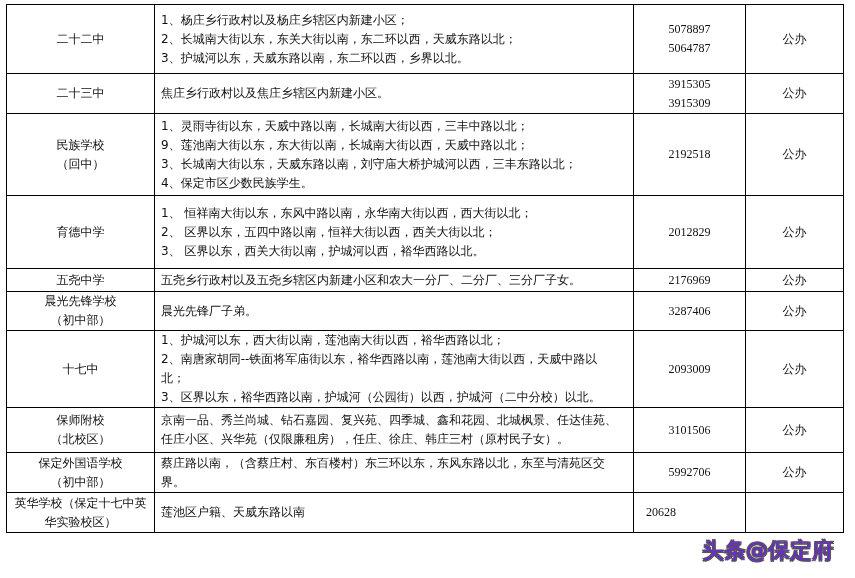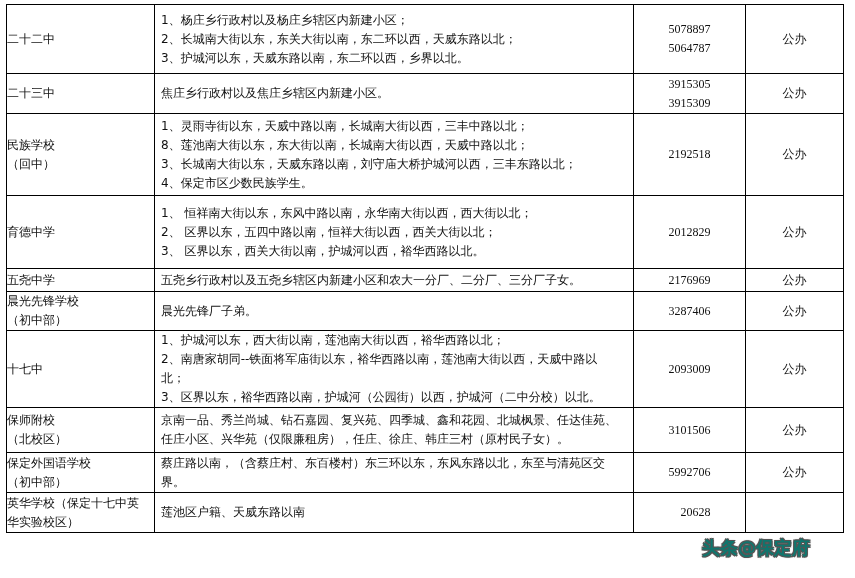--- a/index.html
+++ b/index.html
@@ -25,21 +25,21 @@
     }
     table.school-table td {
       border: 1.5px solid #000000;
       padding: 0;
       font-size: 12px;
       line-height: 19px;
       vertical-align: middle;
       overflow: hidden;
     }
     td.name-cell {
-      text-align: left;
+      text-align: center;
       width: 148px;
     }
     td.area-cell {
       text-align: left;
       width: 479px;
       padding-left: 6px !important;
       padding-right: 4px !important;
       border-radius: 10px;
     }
     td.phone-cell {
@@ -56,23 +56,23 @@
       display: block;
       white-space: nowrap;
     }
     .name-line {
       display: block;
     }
     .watermark {
       position: absolute;
       left: 702px;
       top: 536px;
-      font-size: 18px;
-      font-weight: bold;
-      color: #0f766e;
+      font-size: 22px;
+      font-weight: normal;
+      color: #6d28d9;
       letter-spacing: 0px;
       text-shadow:
         -1px -1px 0 #555, 1px -1px 0 #555, -1px 1px 0 #555, 1px 1px 0 #555,
         0 0 2px #333;
       white-space: nowrap;
       pointer-events: none;
     }
   </style>
 </head>
 <body>
@@ -116,21 +116,21 @@
       <td class="type-cell">公办</td>
     </tr>
 
     <tr style="height:82px">
       <td class="name-cell">
         <span class="name-line">民族学校</span>
         <span class="name-line">（回中）</span>
       </td>
       <td class="area-cell">
         <span class="line">1、灵雨寺街以东，天威中路以南，长城南大街以西，三丰中路以北；</span>
-        <span class="line">8、莲池南大街以东，东大街以南，长城南大街以西，天威中路以北；</span>
+        <span class="line">9、莲池南大街以东，东大街以南，长城南大街以西，天威中路以北；</span>
         <span class="line">3、长城南大街以东，天威东路以南，刘守庙大桥护城河以西，三丰东路以北；</span>
         <span class="line">4、保定市区少数民族学生。</span>
       </td>
       <td class="phone-cell">
         <span class="line">2192518</span>
       </td>
       <td class="type-cell">公办</td>
     </tr>
 
     <tr style="height:73px">
@@ -223,21 +223,21 @@
     </tr>
 
     <tr style="height:40px">
       <td class="name-cell">
         <span class="name-line">英华学校（保定十七中英</span>
         <span class="name-line">华实验校区）</span>
       </td>
       <td class="area-cell">
         <span class="line">莲池区户籍、天威东路以南</span>
       </td>
-      <td class="phone-cell" style="text-align:center;padding-left:12px">
+      <td class="phone-cell" style="text-align:left;padding-left:12px">
         <span class="line">20628</span>
       </td>
       <td class="type-cell"></td>
     </tr>
   </tbody>
 </table>
 
 <div class="watermark">头条@保定府</div>
 
 </body></html>

